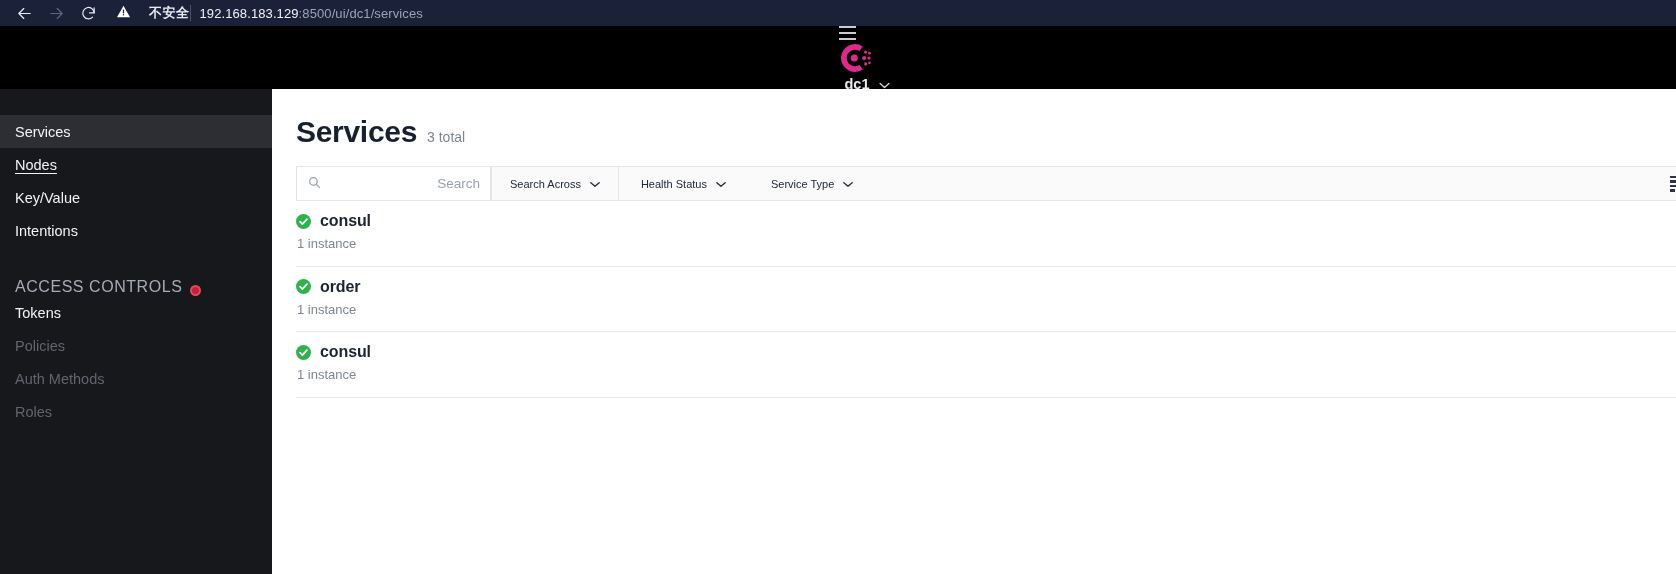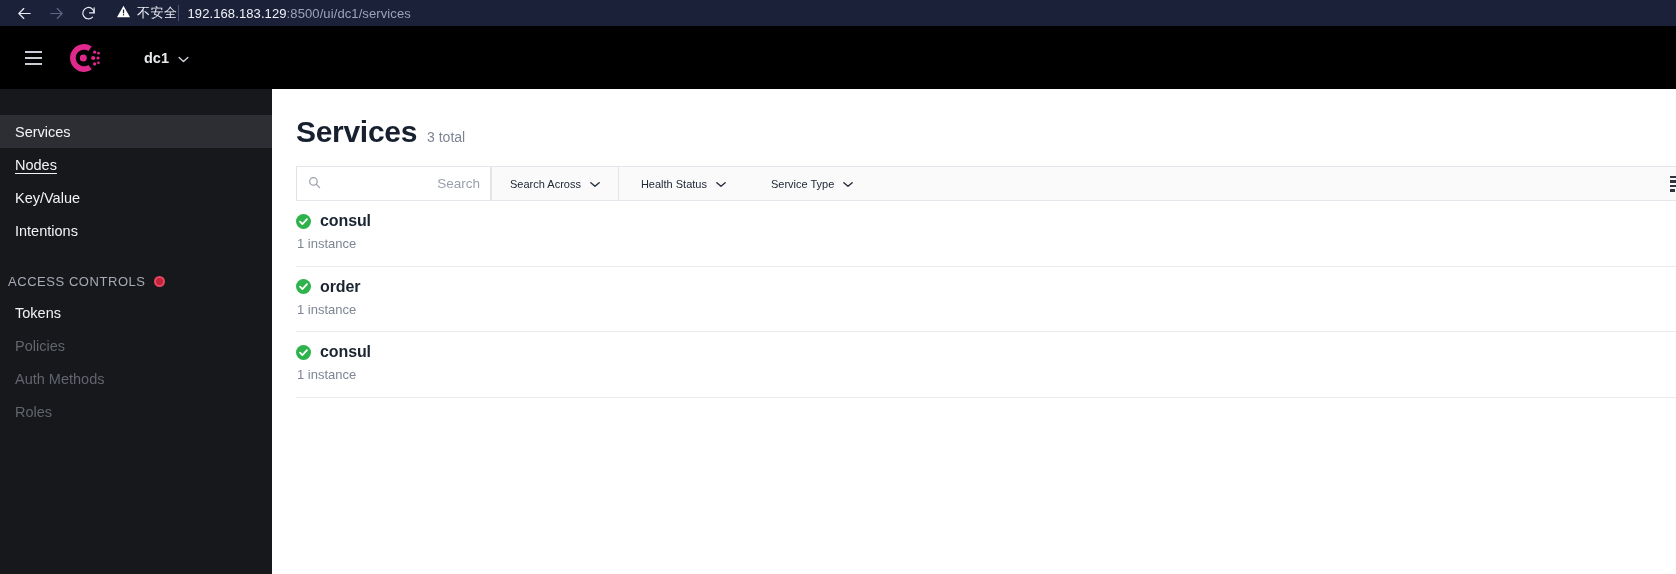--- a/index.html
+++ b/index.html
@@ -34,23 +34,24 @@
   .url-divider {
     width: 1px;
     height: 16px;
     background: #4a5470;
     margin: 0 9px 0 0;
   }
 
   .security-chip {
     display: flex;
     align-items: center;
-    gap: 6px;
+    gap: 18px;
     margin-left: 12px;
     flex: 0 0 auto;
+    font-weight: bold;
   }
   .security-label {
     color: #e9ecf4;
     font-size: 13px;
     letter-spacing: .5px;
     white-space: nowrap;
   }
 
   .url-text {
     font-size: 13px;
@@ -61,20 +62,21 @@
   .url-path { color: #9aa3ba; }
 
   
   .app-header {
     height: 63px;
     background: #000000;
     display: flex;
     align-items: center;
     padding-left: 18px;
     gap: 0;
+    flex-direction: column;
   }
   .hamburger {
     width: 30px;
     height: 30px;
     display: flex;
     flex-direction: column;
     justify-content: center;
     align-items: center;
     gap: 4px;
     cursor: pointer;
@@ -137,25 +139,25 @@
     text-decoration: underline;
     text-underline-offset: 3px;
   }
   .nav-item.disabled { color: #62656d; cursor: default; }
 
   .nav-spacer { height: 19px; }
 
   .nav-section {
     height: 30px;
     display: flex;
-    align-items: center;
-    padding-left: 8px;
+    align-items: flex-end;
+    padding-left: 15px;
     gap: 8px;
     color: #a7abb5;
-    font-size: 13px;
+    font-size: 16px;
     letter-spacing: .55px;
   }
   .badge-dot {
     width: 11px;
     height: 11px;
     border-radius: 50%;
     background: #c0233a;
     border: 2px solid #e8485f;
     flex: 0 0 auto;
   }

